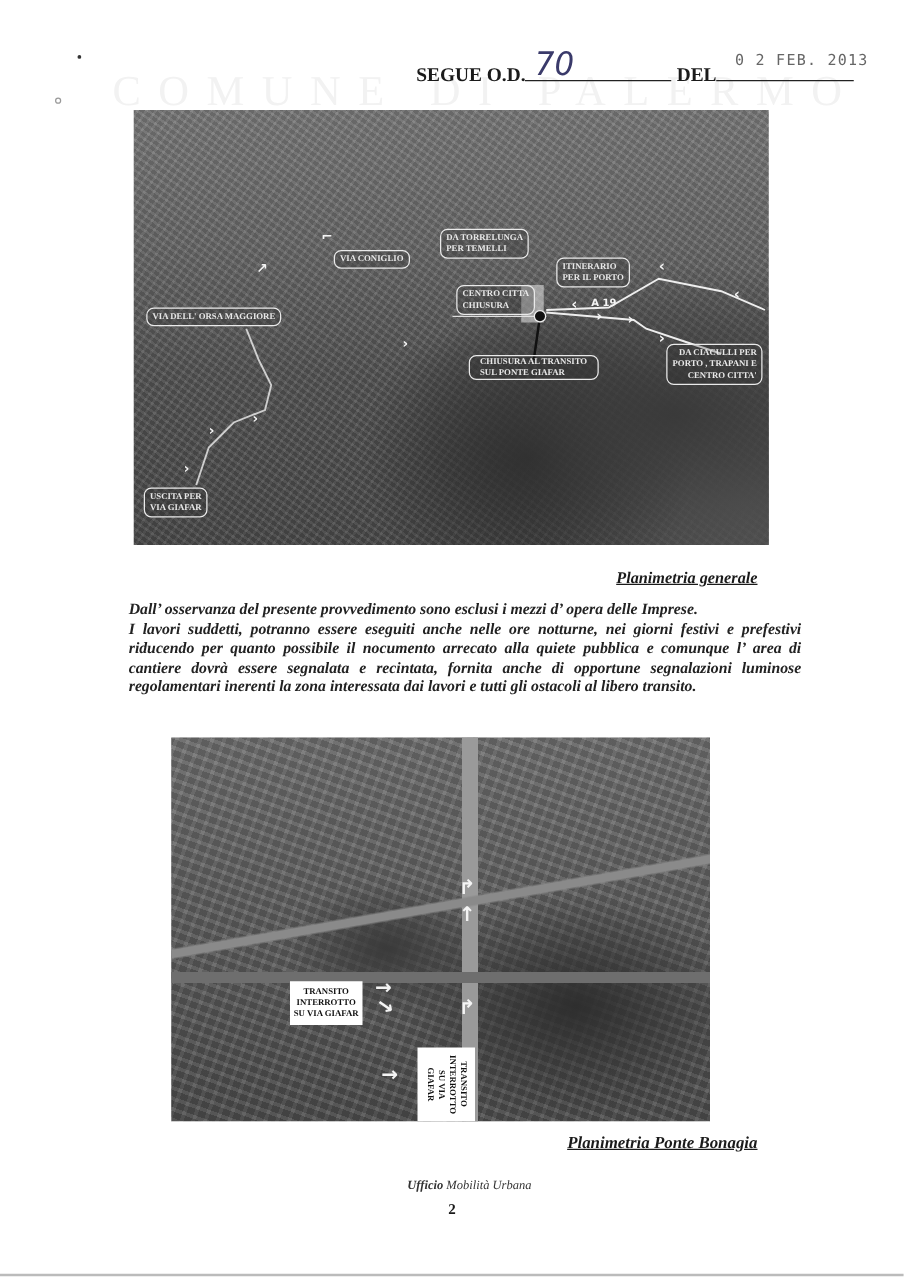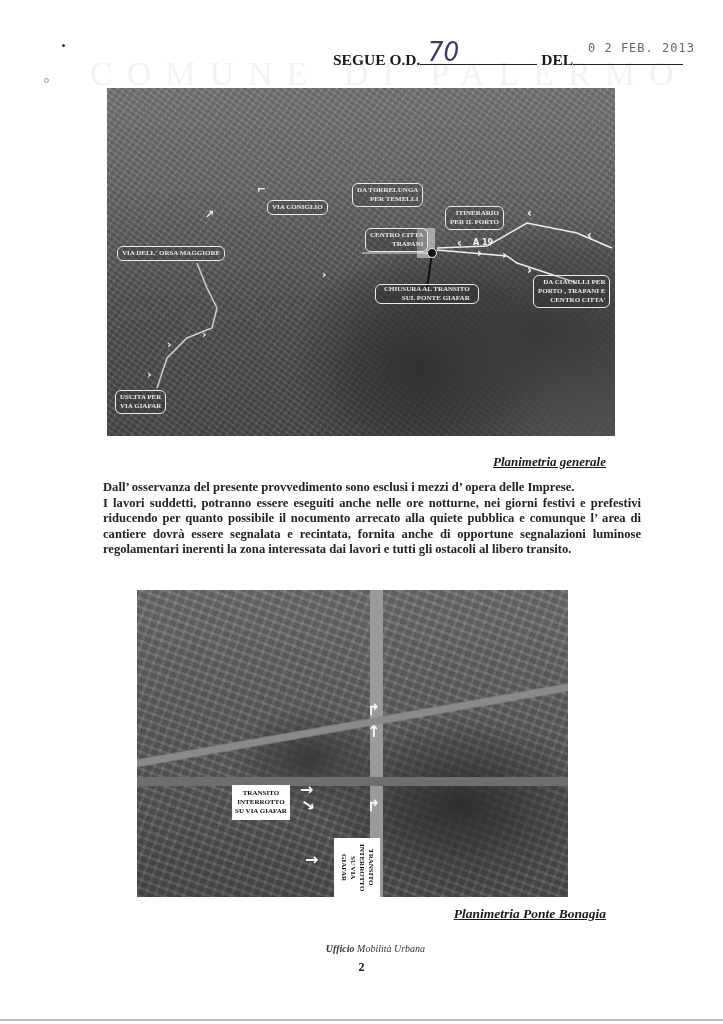--- a/index.html
+++ b/index.html
@@ -36,39 +36,39 @@
         linear-gradient(180deg, transparent 61%, #6e6e6e 61%, #6e6e6e 64%, transparent 64%),
         linear-gradient(90deg, transparent 54%, #9a9a9a 54%, #9a9a9a 57%, transparent 57%),
         radial-gradient(ellipse at 75% 70%, #2e2e2e 0%, transparent 30%),
         radial-gradient(ellipse at 40% 55%, #3a3a3a 0%, transparent 22%),
         repeating-linear-gradient(20deg, rgba(255,255,255,0.07) 0 3px, rgba(0,0,0,0.09) 3px 8px),
         repeating-linear-gradient(-70deg, rgba(255,255,255,0.06) 0 3px, rgba(0,0,0,0.07) 3px 9px),
         linear-gradient(180deg, #6f6f6f 0%, #5e5e5e 50%, #4d4d4d 100%);
     }
     .lbl {
       position: absolute; border: 1.5px solid #eaeaea; border-radius: 6px;
-      color: #e8e8e8; font-size: 7px; font-weight: bold; text-align: right; line-height: 9px;
+      color: #e8e8e8; font-size: 7px; font-weight: bold; text-align: left; line-height: 9px;
       padding: 2px 4px; white-space: nowrap; background: rgba(40,40,40,0.25);
     }
     .wlbl {
       position: absolute; background: #ffffff; color: #111; font-size: 7px; font-weight: bold;
       text-align: center; line-height: 9px; padding: 4px 3px;
     }
     .vert { writing-mode: vertical-rl; padding: 4px 5px; }
     .arrow { position: absolute; color: #f4f4f4; font-family: "DejaVu Sans", sans-serif; font-weight: bold; }
     .road { position: absolute; background: rgba(230,230,230,0.55); }
     .pin { position: absolute; width: 8px; height: 8px; background: #111; border-radius: 50%; border: 1px solid #eee; }
     .polyline { position: absolute; pointer-events: none; }
 
     .caption { position: absolute; left: 0; width: 606px; text-align: right; font-style: italic; font-weight: bold; text-decoration: underline; }
     .cap1 { top: 454px; font-size: 13px; }
     .cap2 { top: 906px; font-size: 13.5px; }
 
     .para { position: absolute; top: 480px; left: 103px; width: 538px; font-size: 12.6px; line-height: 15.6px; font-weight: bold; color: #222; }
-    .para p { margin: 0; text-align: justify; }
+    .para p { margin: 0; text-align: justify; font-style: italic; }
     .para p.last { text-align-last: left; }
 
     .office { position: absolute; top: 943px; left: 0; width: 723px; text-align: center; font-size: 10px; font-style: italic; color: #333; }
     .office b { font-weight: bold; margin-left: 28px; }
     .pagenum { position: absolute; top: 960px; left: 0; width: 723px; text-align: center; font-size: 12px; font-weight: bold; }
     .bottomline { position: absolute; top: 1019px; left: 0; width: 723px; height: 2px; background: #bbb; }
   </style>
 </head>
 <body>
 
@@ -99,21 +99,21 @@
   <div class="lbl" style="left:245px; top:95px;">
     <div>DA TORRELUNGA</div>
     <div>PER TEMELLI</div>
   </div>
   <div class="lbl" style="left:338px; top:118px;">
     <div>ITINERARIO</div>
     <div>PER IL PORTO</div>
   </div>
   <div class="lbl" style="left:258px; top:140px;">
     <div>CENTRO CITTA</div>
-    <div>TRAPANI</div>
+    <div>CHIUSURA</div>
   </div>
   <div class="lbl" style="left:268px; top:196px; padding:0 8px;">
     <div>CHIUSURA AL TRANSITO</div>
     <div>SUL PONTE GIAFAR</div>
   </div>
   <div class="lbl" style="left:426px; top:187px; text-align:right;">
     <div>DA CIACULLI PER</div>
     <div>PORTO , TRAPANI E</div>
     <div>CENTRO CITTA'</div>
   </div>

